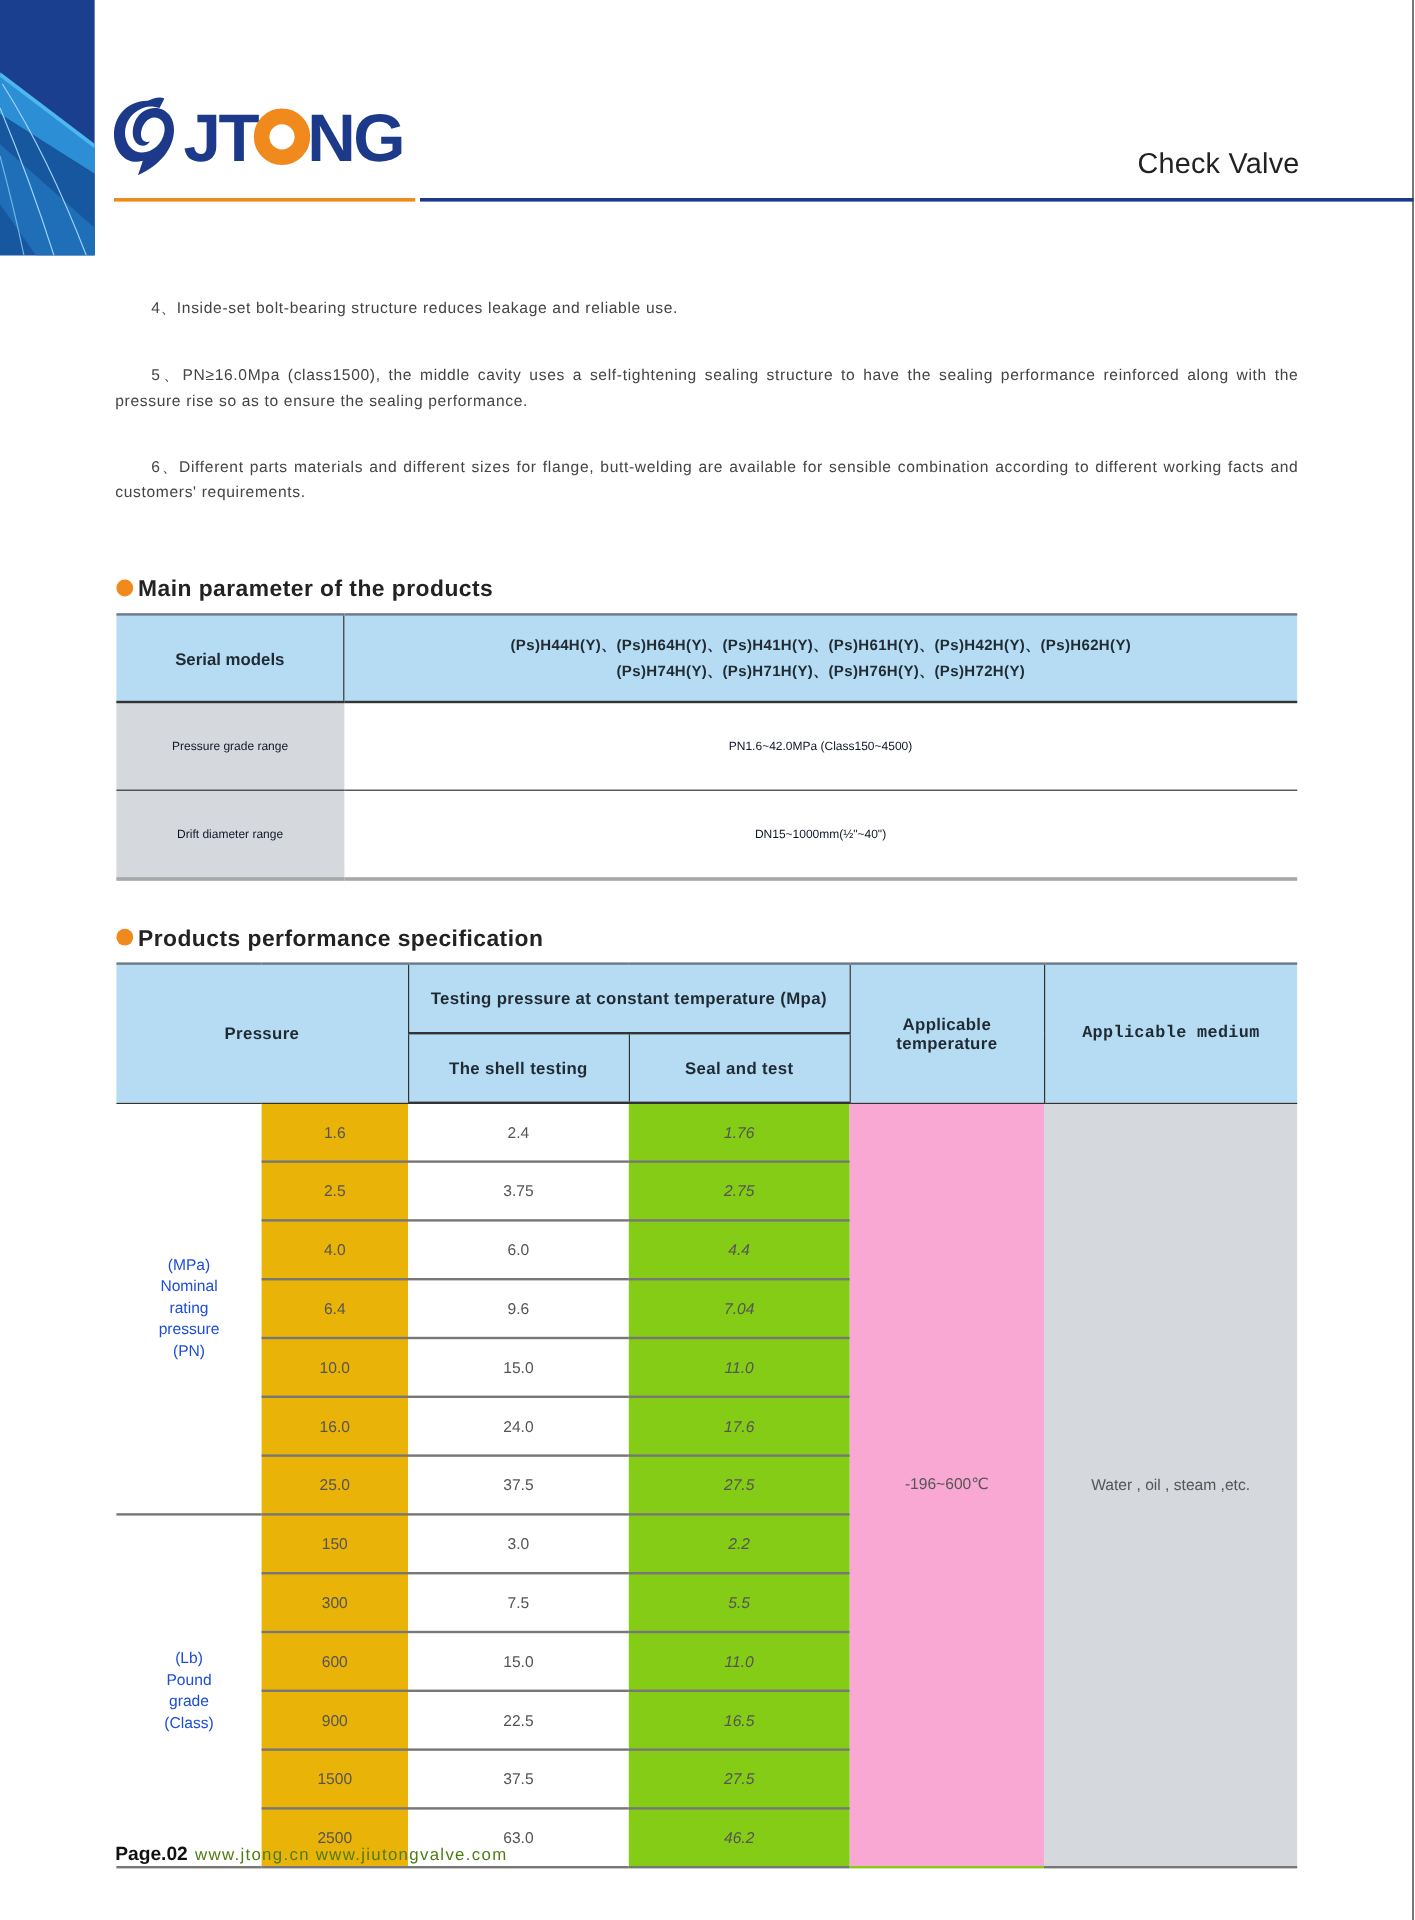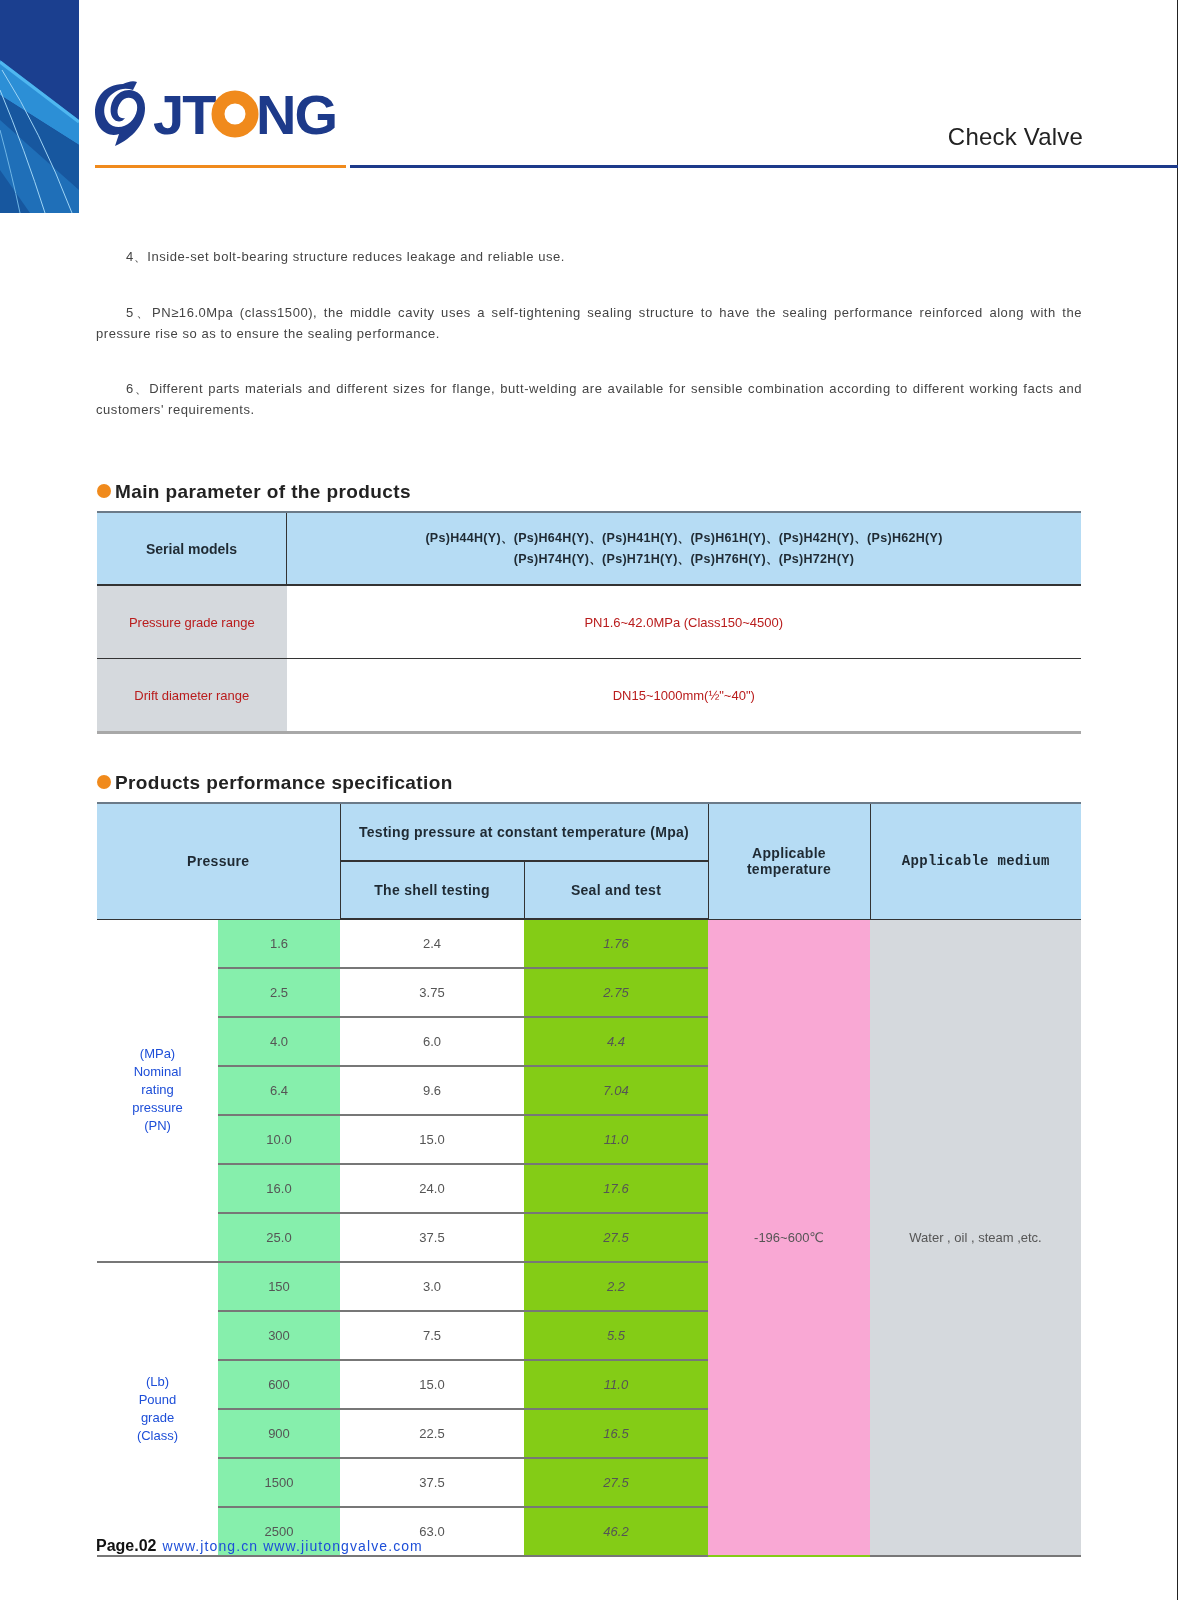--- a/index.html
+++ b/index.html
@@ -20,21 +20,21 @@
   .para { position: absolute; left: 96px; width: 986px; font-size: 13px; color: #444; line-height: 21px;
           text-indent: 30px; letter-spacing: 0.55px; text-align: justify; }
 
   
   .section-title { position: absolute; left: 97px; font-size: 19px; font-weight: bold; color: #222; letter-spacing: 0.4px; }
   .section-title .dot { display: inline-block; width: 14px; height: 14px; border-radius: 50%; background: #f08a1c;
           margin-right: 4px; vertical-align: 0px; }
 
   
   .param-table { position: absolute; left: 97px; top: 511px; width: 984px; border-collapse: collapse; }
-  .param-table td { border: none; font-size: 13px; color: #b91c1c; text-align: center; vertical-align: middle; }
+  .param-table td { border: none; font-size: 10px; color: #0f172a; text-align: center; vertical-align: middle; }
   .param-table tr.head td { background: #b6dcf4; height: 69px; border-top: 2px solid #6b7a88; border-bottom: 2px solid #333;
           color: #1f2a33; font-weight: bold; }
   .param-table tr.head td.label { border-right: 1px solid #333; font-size: 14px; }
   .param-table tr.head td.models { font-size: 12.5px; line-height: 21px; letter-spacing: 0.3px; }
   .param-table tr.row td { height: 70px; }
   .param-table tr.row td.label { background: #d5d9dd; width: 187px; }
   .param-table tr.row.r1 td { border-bottom: 1px solid #333; }
   .param-table tr.row.r2 td { border-bottom: 3px solid #a8a8a8; }
 
   
@@ -42,30 +42,30 @@
   .perf-table th { background: #b6dcf4; color: #1f2a33; font-weight: bold; font-size: 14px; letter-spacing: 0.3px;
           border: 1px solid #333; border-top: 2px solid #6b7a88; vertical-align: middle; }
   .perf-table th.first { border-left: none; }
   .perf-table th.last { border-right: none; font-family: Liberation Mono, monospace; }
   .perf-table tr.h1 th { height: 54px; }
   .perf-table tr.h2 th { height: 54px; border-top: 1px solid #333; border-bottom: 2px solid #333; }
   .perf-table tr.h1 th.span2 { border-bottom: 2px solid #333; }
   .perf-table td { font-size: 13px; color: #555; text-align: center; vertical-align: middle; height: 45px;
           border-bottom: 2px solid #777; }
   .perf-table td.group { color: #1d4ed8; line-height: 18px; border-bottom: 2px solid #777; background: #fff; }
-  .perf-table td.nominal { background: #86efac; }
+  .perf-table td.nominal { background: #eab308; }
   .perf-table td.shell { background: #ffffff; }
   .perf-table td.seal { background: #84cc16; font-style: italic; }
   .perf-table td.temp { background: #f9a8d4; border-bottom: 2px solid #84cc16; margin-left: 44px; }
   .perf-table td.medium { background: #d5d9dd; border-bottom: 2px solid #777; }
 
   
   .footer { position: absolute; left: 96px; top: 1537px; font-size: 16px; }
   .footer .page { font-weight: bold; color: #111; }
-  .footer .urls { color: #1d4ed8; font-size: 14px; letter-spacing: 1.1px; margin-left: 6px; }
+  .footer .urls { color: #4d7c0f; font-size: 14px; letter-spacing: 1.1px; margin-left: 6px; }
 </style>
 </head>
 <body>
 
 <div class="page-edge"></div>
 
 <div class="corner">
   <svg width="79" height="213" viewBox="0 0 79 213">
     <rect width="79" height="213" fill="#1b3f8f"></rect>
     <polygon points="0,60 79,120 79,145 0,95" fill="#2c8fd6"></polygon>

